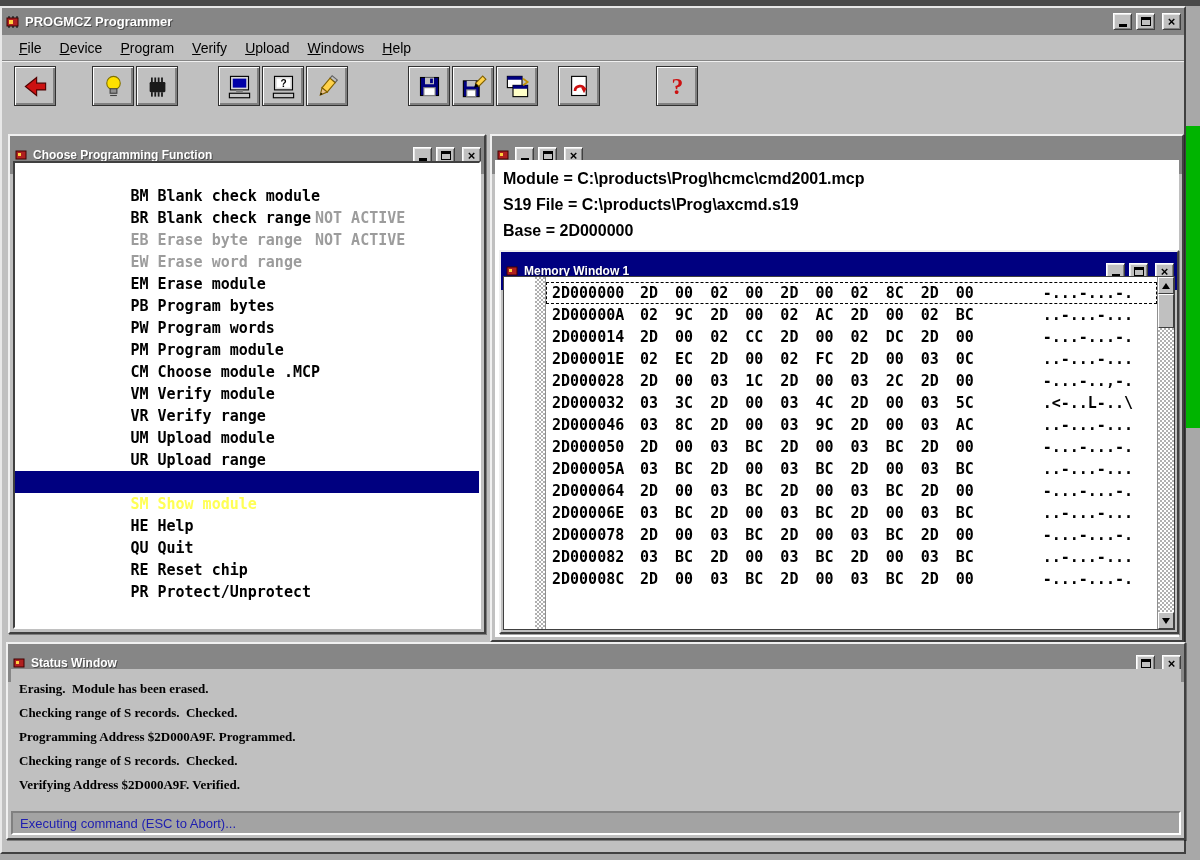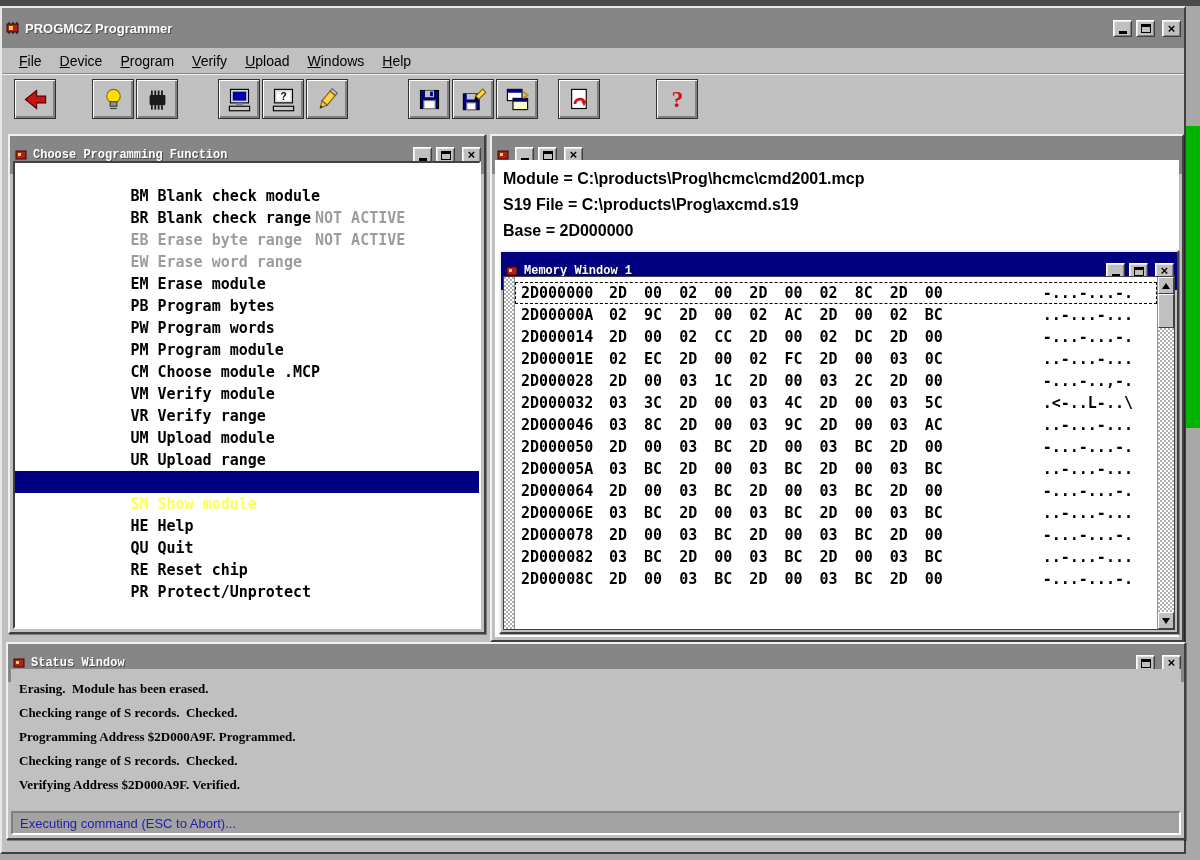--- a/index.html
+++ b/index.html
@@ -6,26 +6,26 @@
   html,body { width:1200px; height:860px; overflow:hidden; }
   body { position:relative; background:#a8a8a8; font-family:"Liberation Sans",sans-serif; }
 
   .top-strip { position:absolute; left:0; top:0; width:100%; height:6px; background:#4a4a4a; }
   .desktop-green { position:absolute; right:0; top:126px; width:14px; height:302px; background:#00b400; }
 
   .main-window { position:absolute; left:0; top:6px; width:1186px; height:848px; background:#c0c0c0;
                  border:2px solid; border-color:#e8e8e8 #404040 #404040 #e8e8e8; }
 
   
-  .titlebar { height:40px; display:flex; align-items:center; padding:0 3px; gap:4px; }
+  .titlebar { height:27px; display:flex; align-items:center; padding:0 3px; gap:4px; }
   .titlebar.inactive { background:#868686; }
   .titlebar.active { background:#000080; }
   .title-text { color:#fff; font-weight:bold; font-size:13px; flex:1; white-space:nowrap;
                 text-shadow:1px 1px 0 rgba(0,0,0,0.45); }
-  .child-tb { height:38px;font-family:Liberation Mono, monospace; }
+  .child-tb { height:38px; }
   .child-tb .title-text { font-size:12px; }
 
   .tbtn { width:19px; height:17px; background:#c0c0c0; border:1px solid; border-color:#fff #404040 #404040 #fff;
           box-shadow:inset 1px 1px 0 #e8e8e8, inset -1px -1px 0 #808080;
           display:flex; align-items:center; justify-content:center; flex:none; cursor:default; }
   .tbtn.gap { margin-left:3px; }
   .g-min { display:block; width:8px; height:3px; background:#000; align-self:flex-end; margin-bottom:2px; }
   .g-max { display:block; width:10px; height:9px; border:1px solid #000; border-top-width:3px; }
   .g-x { font-size:13px; font-weight:bold; color:#000; line-height:1; }
 
@@ -63,21 +63,21 @@
   .fn-item.selected { background:#000080; color:#ffff55; }
 
   
   .cfg-window { left:486px; top:16px; width:694px; height:508px; z-index:2; }
   .cfg-content { position:absolute; left:3px; right:3px; top:24px; bottom:3px; background:#fff; padding:6px 8px; }
   .cfg-line { font-size:16px; font-weight:bold; color:#000; line-height:26px; white-space:pre; }
 
   
   .mem-window { left:495px; top:132px; width:680px; height:384px; z-index:3; }
   .mem-content { position:absolute; left:2px; right:2px; top:24px; bottom:2px; background:#fff;
-                 border:1px solid #404040; display:flex; }
+                 border:1px solid #404040; display:flex;padding-left:31px; }
   .dither { background-image:
       linear-gradient(45deg,#fff 25%,transparent 25%,transparent 75%,#fff 75%),
       linear-gradient(45deg,#fff 25%,#b0b0b0 25%,#b0b0b0 75%,#fff 75%);
       background-size:4px 4px; background-position:0 0,2px 2px; }
   .mem-strip { width:11px; flex:none; border-right:1px solid #909090; }
   .mem-rows { flex:1; padding-top:5px; overflow:hidden; }
   .mem-row { display:flex; height:22px; line-height:22px; padding:0 6px;
              font-family:"DejaVu Sans Mono",monospace; font-weight:bold; font-size:15px; color:#000; }
   .mem-row .addr { width:86px; flex:none; }
   .mem-row .bytes { margin-left:2px; word-spacing:8px; white-space:pre; }

